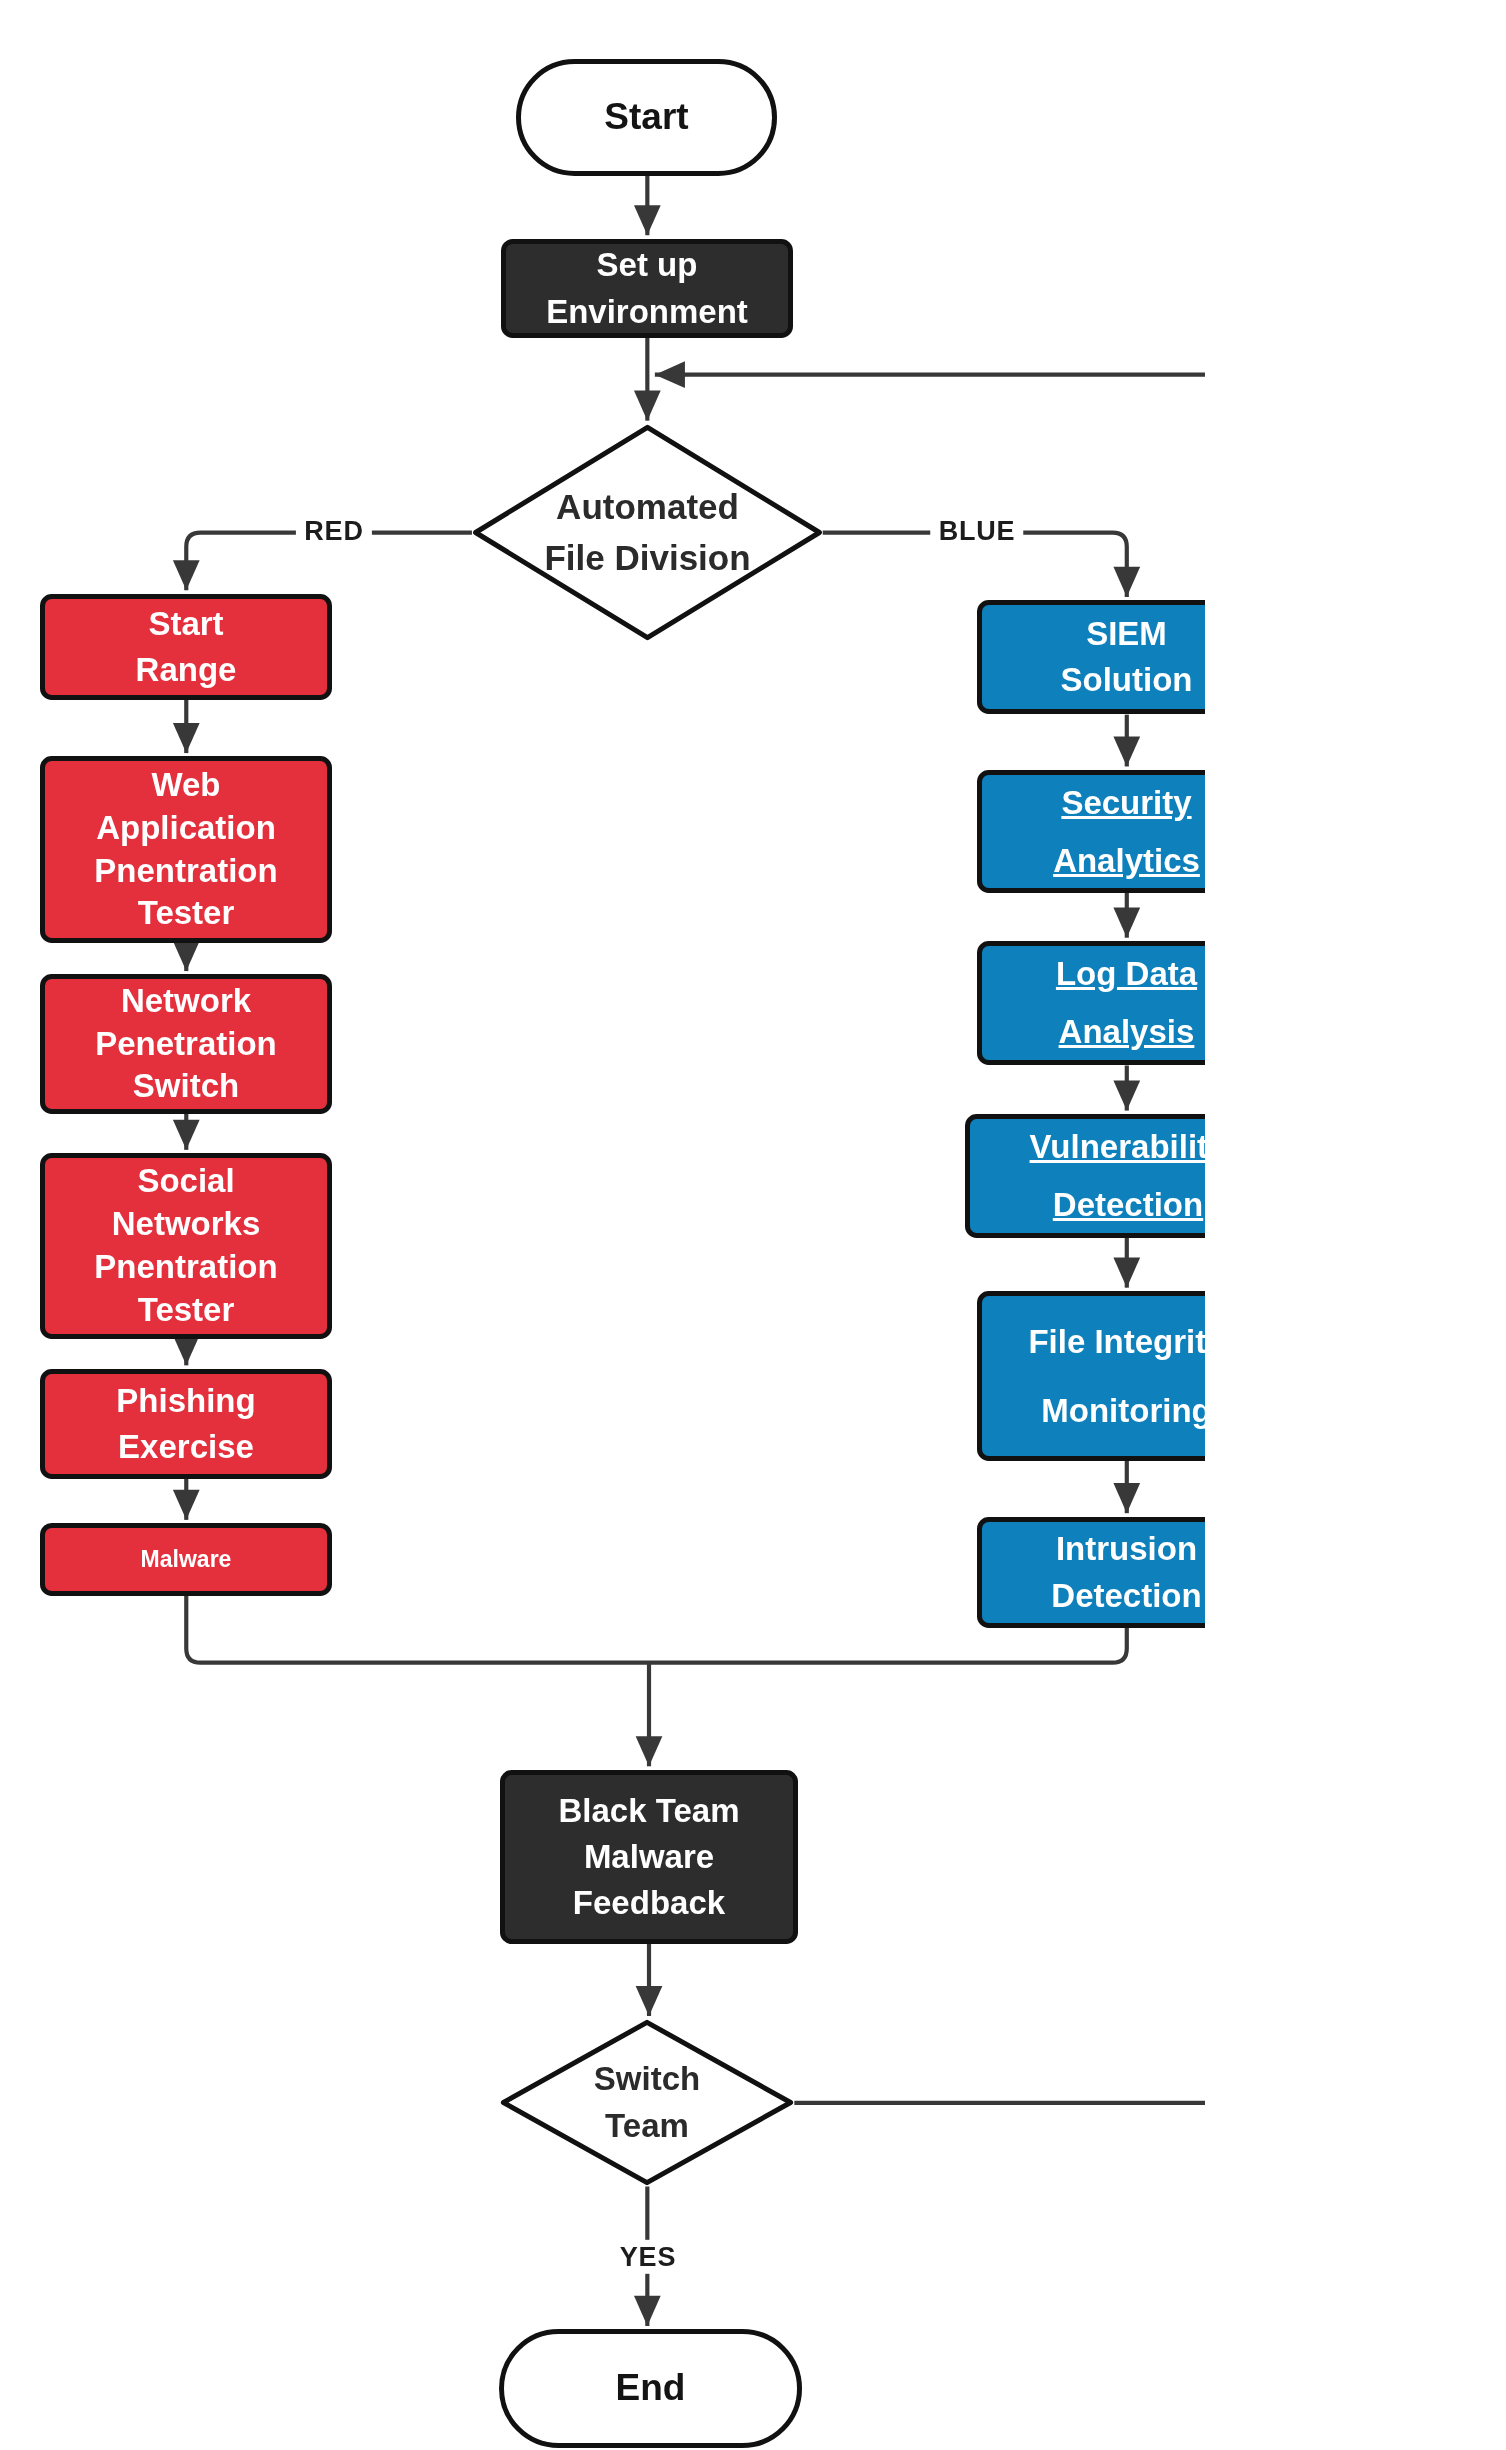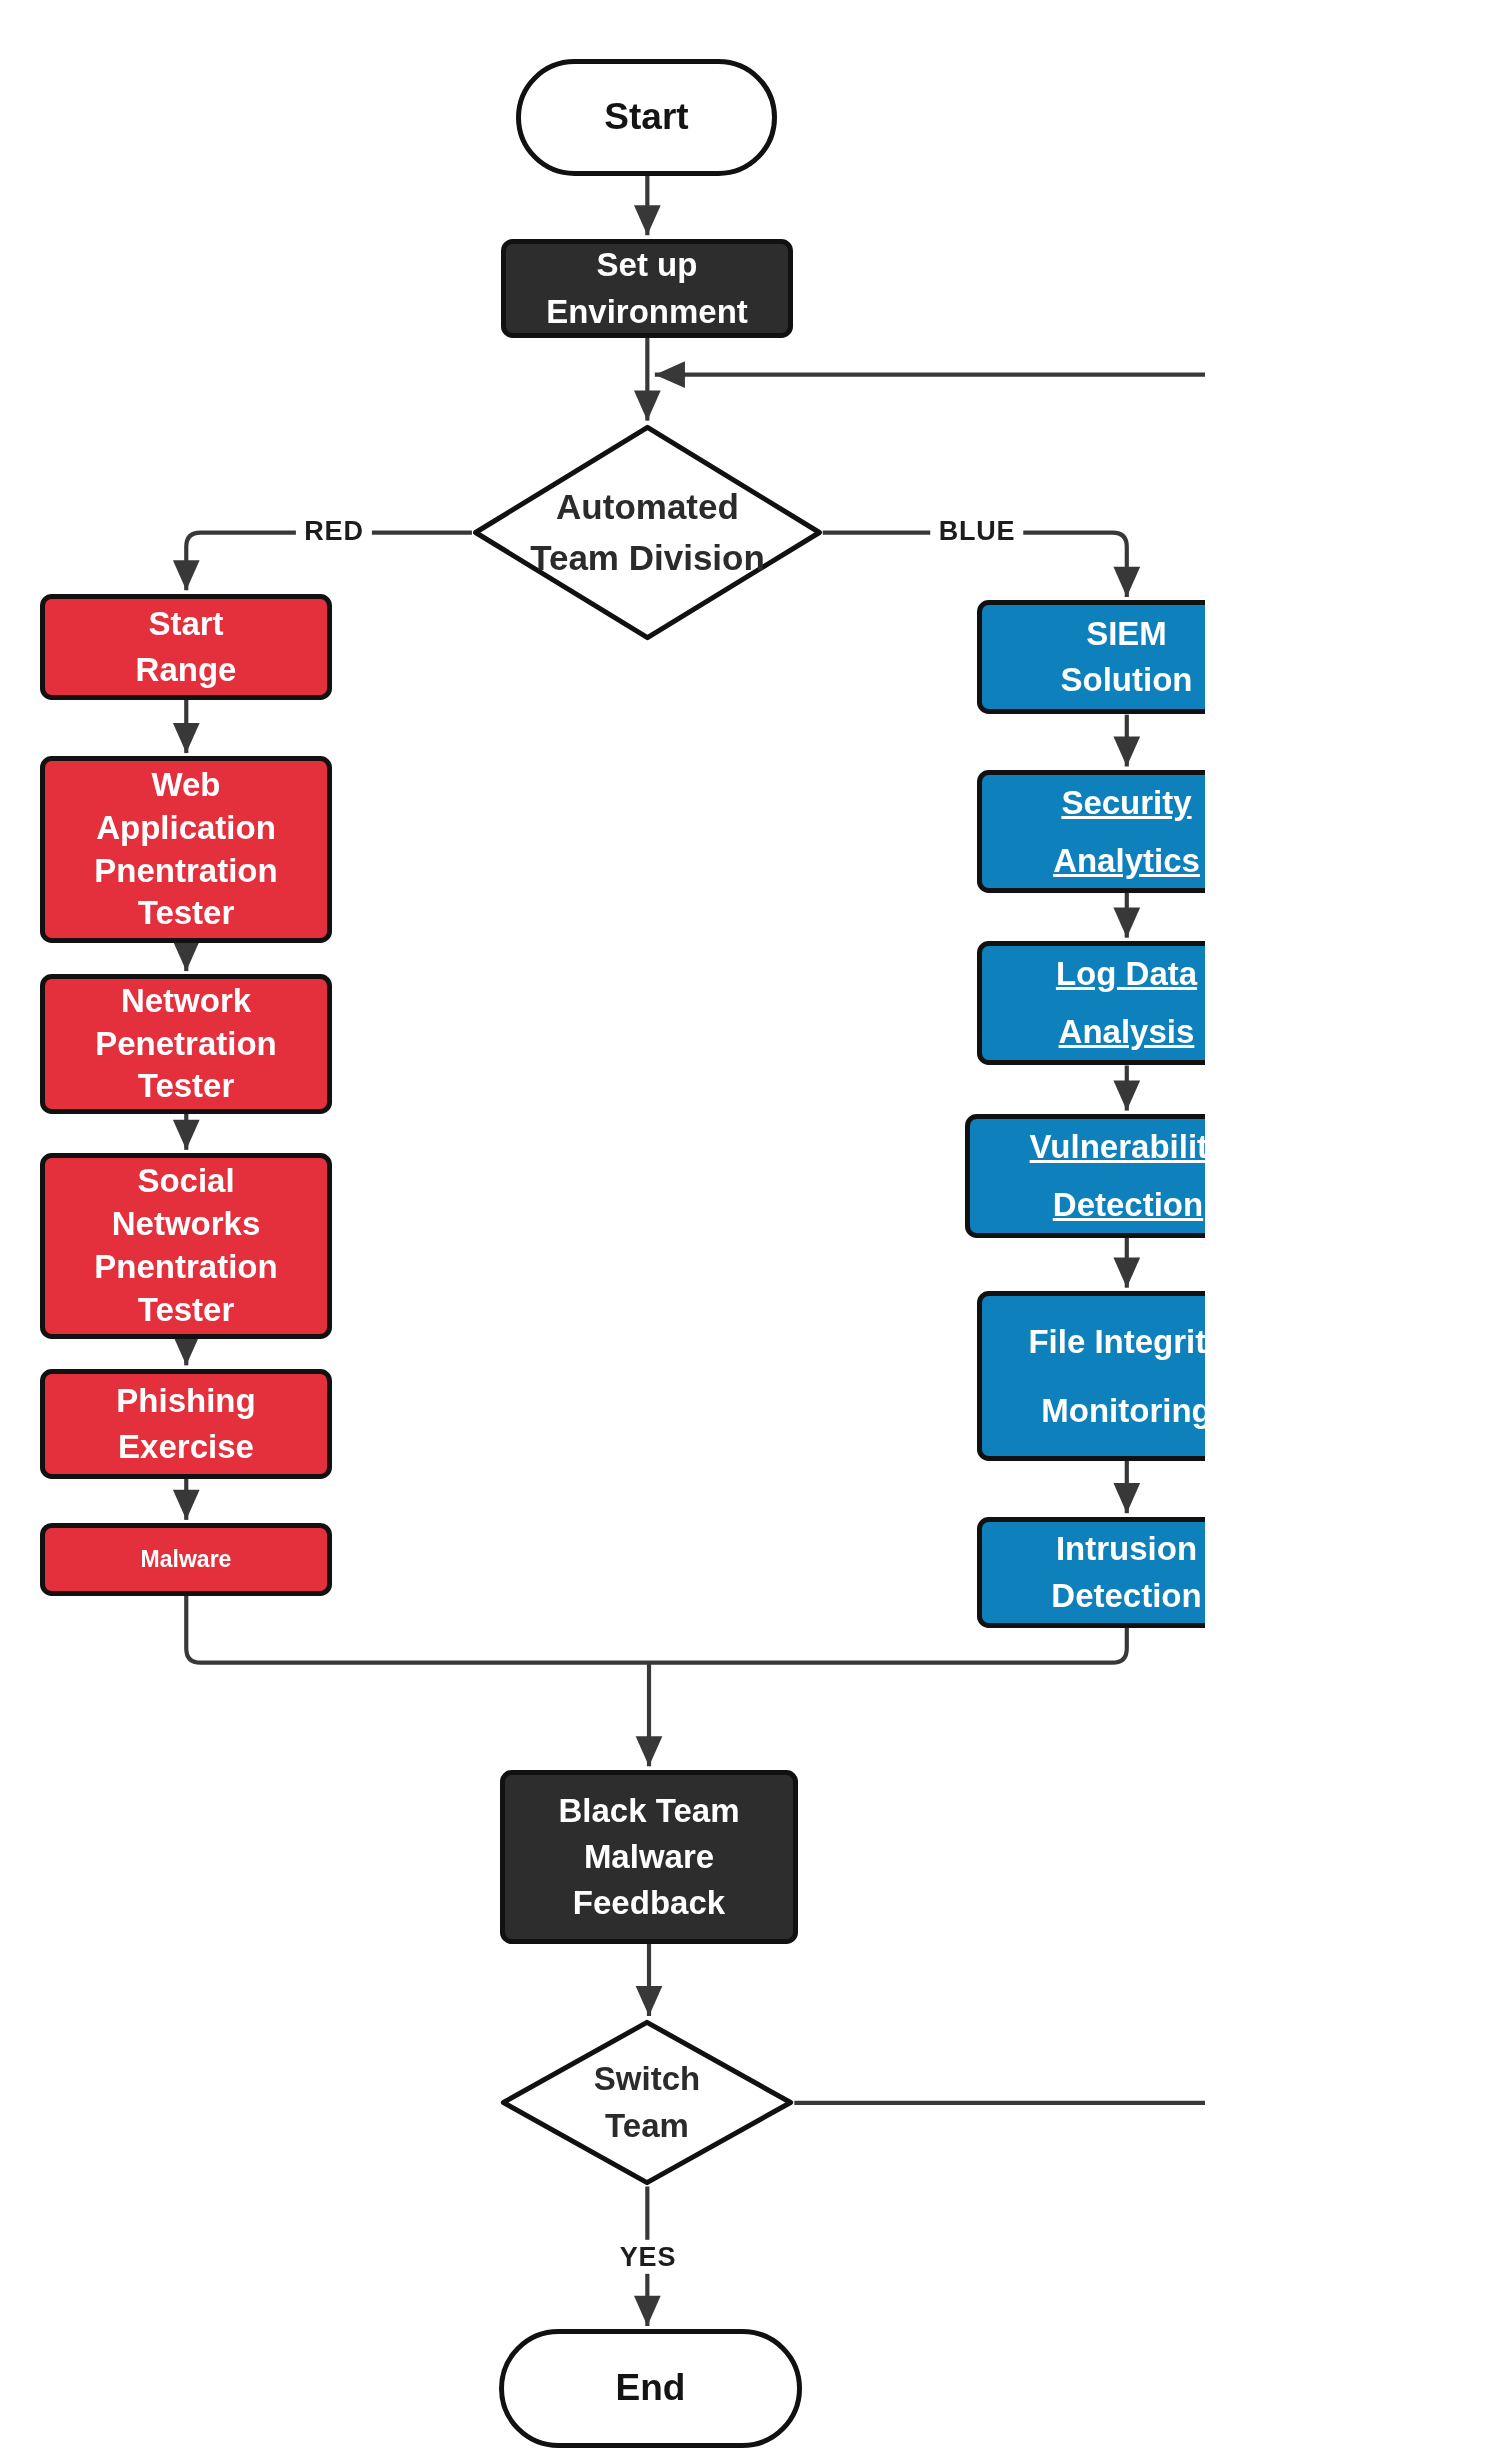--- a/index.html
+++ b/index.html
@@ -81,21 +81,21 @@
 Environment</div>
 
   <div class="node rect red lh14" style="left:40px;top:566px;width:292px;height:106px">Start
 Range</div>
   <div class="node rect red" style="left:40px;top:728px;width:292px;height:187px">Web
 Application
 Pnentration
 Tester</div>
   <div class="node rect red" style="left:40px;top:946px;width:292px;height:140px">Network
 Penetration
-Tester</div>
+Switch</div>
   <div class="node rect red" style="left:40px;top:1125px;width:292px;height:186px">Social
 Networks
 Pnentration
 Tester</div>
   <div class="node rect red lh14" style="left:40px;top:1341px;width:292px;height:110px">Phishing
 Exercise</div>
   <div class="node rect red" style="left:40px;top:1495px;width:292px;height:73px;font-size:23px">Malware</div>
 
   <div class="node rect blue lh14" style="left:977px;top:572px;width:299px;height:114px">SIEM
 Solution</div>
@@ -111,21 +111,21 @@
 Detection</div>
 
   <div class="node rect dark-box lh14" style="left:500px;top:1742px;width:298px;height:174px">Black Team
 Malware
 Feedback</div>
 
   <svg class="diamond" style="left:472px;top:396px" width="351" height="217" viewBox="0 0 420 260">
     <polygon class="shape" points="210,4 416,130 210,256 4,130"></polygon>
   </svg>
   <div class="diamond-label" style="left:472px;top:396px;width:351px;height:217px">Automated
-Team Division</div>
+File Division</div>
 
   <svg class="diamond" style="left:500px;top:1991px" width="294" height="167" viewBox="0 0 352 200">
     <polygon class="shape" points="176,4 348,100 176,196 4,100"></polygon>
   </svg>
   <div class="diamond-label small" style="left:500px;top:1991px;width:294px;height:167px">Switch
 Team</div>
 
   <div class="edge-label" style="left:334px;top:503px">RED</div>
   <div class="edge-label" style="left:977px;top:503px">BLUE</div>
   <div class="edge-label" style="left:1462px;top:1161px">NO</div>

